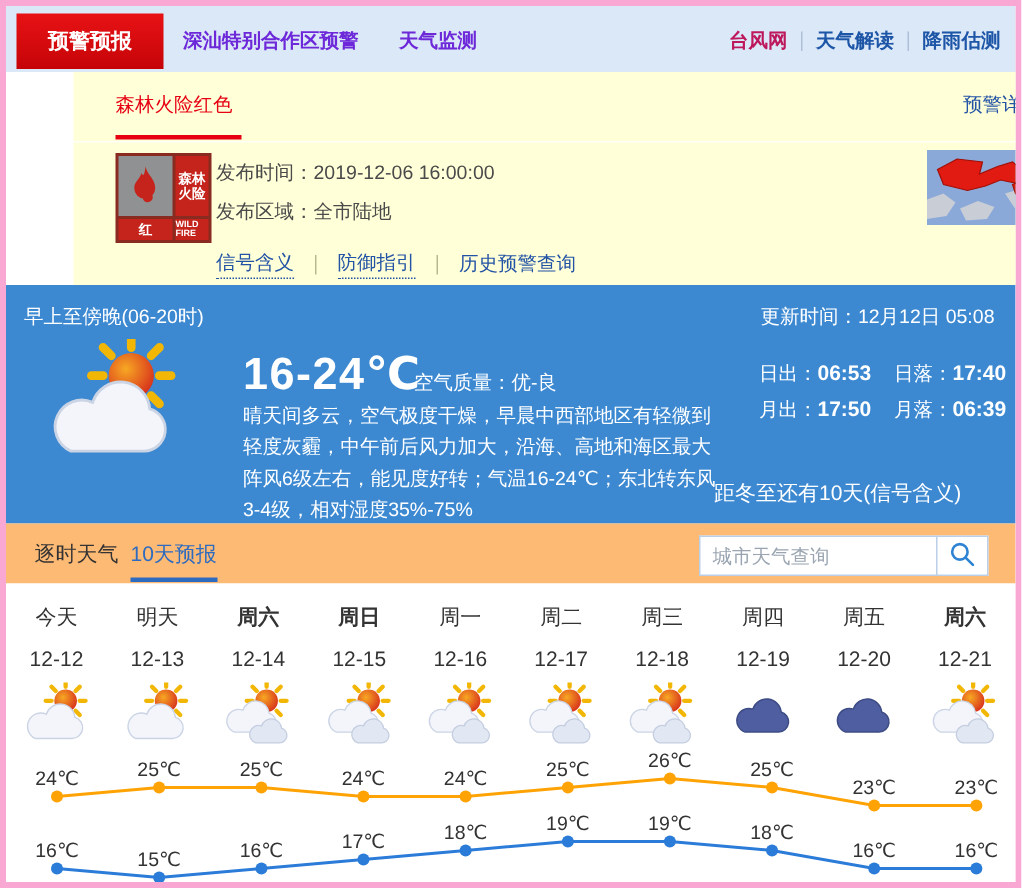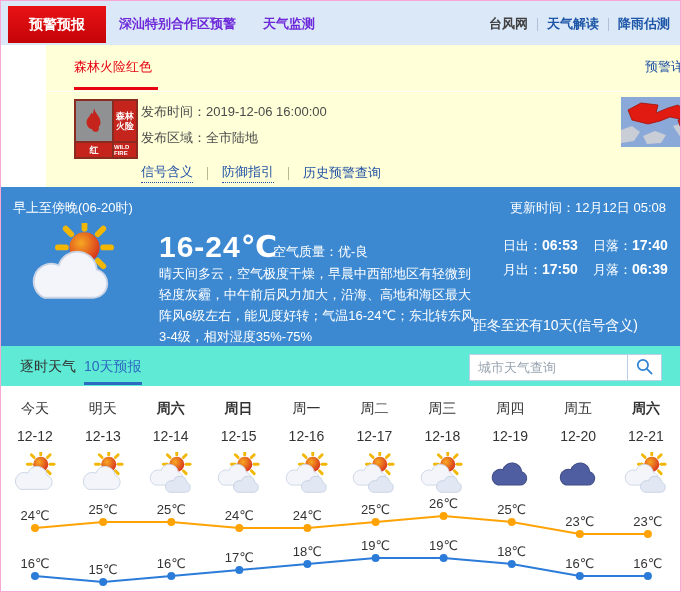--- a/index.html
+++ b/index.html
@@ -1,31 +1,31 @@
 <!DOCTYPE html>
 <html><head>
 <meta charset="utf-8">
 <style>
   * { margin:0; padding:0; box-sizing:border-box; }
   body { background:#fff; font-family:"Liberation Sans","DejaVu Sans",sans-serif; }
   .page { position:relative; width:681px; height:592px; background:#fff;
-          border:1px solid #f9a8d4; overflow:hidden; }
+          border:4px solid #f9a8d4; overflow:hidden; }
 
   
   .nav { position:absolute; top:0; left:0; width:100%; height:44px; background:#dbe8f7; }
   .nav-tab-active { position:absolute; left:7px; top:5px; width:98px; height:37px;
     background:linear-gradient(#e81215,#c50408); color:#fff; font-weight:bold; font-size:14px;
     line-height:37px; text-align:center; cursor:pointer; }
   .nav-item { position:absolute; top:14px; color:#6d28d9; font-weight:bold; font-size:13px;
     text-decoration:none; cursor:pointer; }
   .nav-item.i0 { left:118px; }
   .nav-item.i1 { left:262px; }
   .nav-right { position:absolute; right:10px; top:14px; display:flex; align-items:center; gap:9px; }
   .nav-right a { font-size:13px; font-weight:bold; color:#1d55a7; text-decoration:none; cursor:pointer; }
-  .nav-right a.red { color:#404040;text-align:center; }
+  .nav-right a.red { color:#be185d;text-align:center; }
   .vsep { width:1px; height:13px; background:#aebfd6; }
 
   
   .warn { position:absolute; top:44px; left:0; width:100%; height:142px; background:#ffffd8;margin-left:45px; }
   .warn-title { position:absolute; left:28px; top:13px; color:#e60012; font-size:13px; }
   .warn-underline { position:absolute; left:28px; top:42px; width:84px; height:3px; background:#e60012; }
   .warn-divider { position:absolute; left:0; top:46px; width:100%; height:1px; background:rgba(255,255,255,.85); }
   .warn-detail { position:absolute; right:28px; top:13px; color:#2353a5; font-size:13px; text-decoration:none; cursor:pointer; }
   .pub-row { position:absolute; left:95px; font-size:13px; color:#4a4a4a; }
   .pub-row.t1 { top:58px; } .pub-row.t2 { top:84px; }
@@ -53,21 +53,21 @@
   .temp-big { position:absolute; left:158px; top:42px; font-size:30px; font-weight:bold; letter-spacing:1px; }
   .aqi { position:absolute; left:272px; top:56px; font-size:13px; }
   .desc { position:absolute; left:158px; top:76px; width:316px; font-size:13px; line-height:21px; }
   .sm { position:absolute; font-size:13px; }
   .sm b { font-size:14px; }
   .sm.p00 { left:502px; top:50px; } .sm.p01 { left:592px; top:50px; }
   .sm.p10 { left:502px; top:74px; } .sm.p11 { left:592px; top:74px; }
   .note { position:absolute; left:472px; top:130px; font-size:14px; }
 
   
-  .tabbar { position:absolute; top:345px; left:0; width:100%; height:40px; background:#5eead4; }
+  .tabbar { position:absolute; top:345px; left:0; width:100%; height:40px; background:#fdba74; }
   .tab { position:absolute; top:12px; font-size:14px; color:#333; cursor:pointer; text-decoration:none; }
   .tab.hourly { left:19px; }
   .tab.tenday { left:83px; color:#2d6bc0; padding-bottom:6px; border-bottom:3px solid #2d6bc0; }
   .search { position:absolute; right:18px; top:8px; display:flex; height:27px; }
   .search input { width:158px; height:27px; border:1px solid #b9d0e8; border-right:none; padding:0 8px;
     font-size:13px; color:#333; outline:none; }
   .search input::placeholder { color:#9aa5b1; }
   .search button { width:35px; height:27px; background:#fff; border:1px solid #b9d0e8; cursor:pointer;
     display:flex; align-items:center; justify-content:center; }
 

